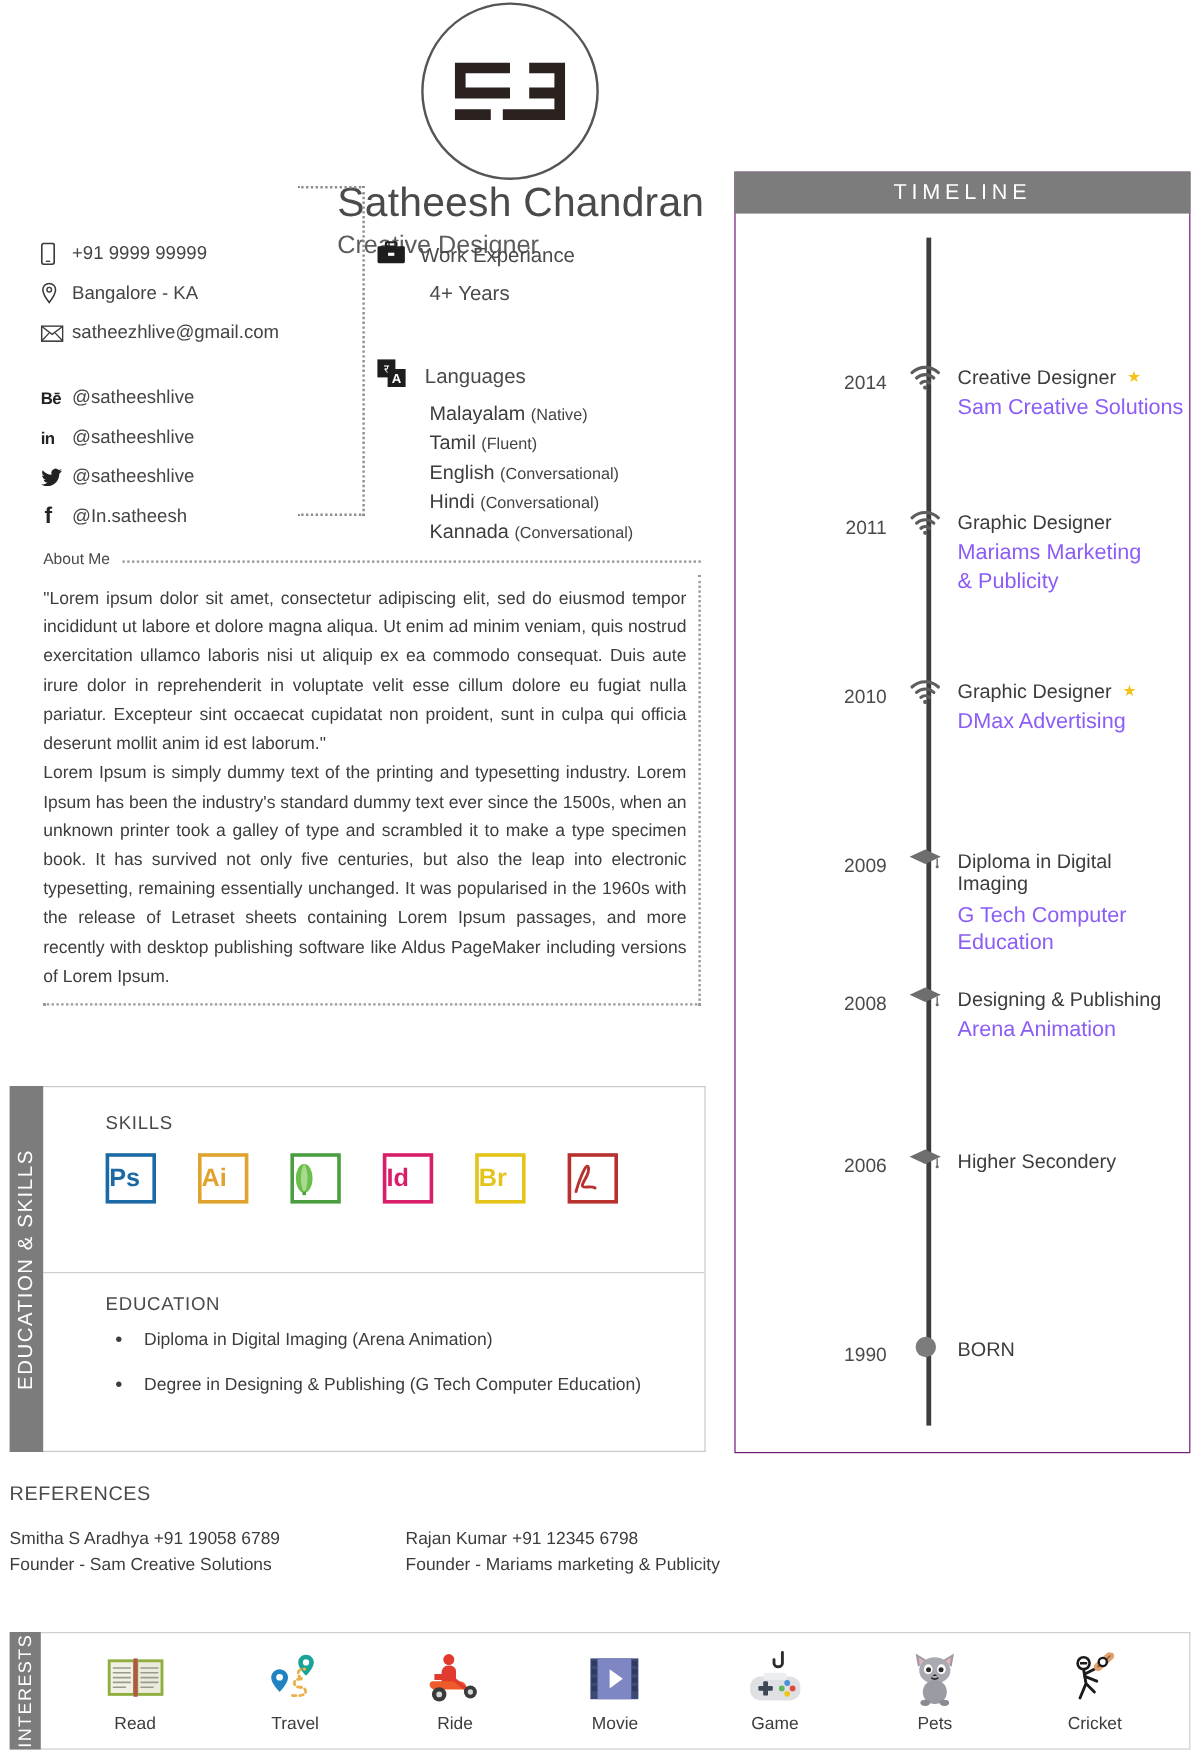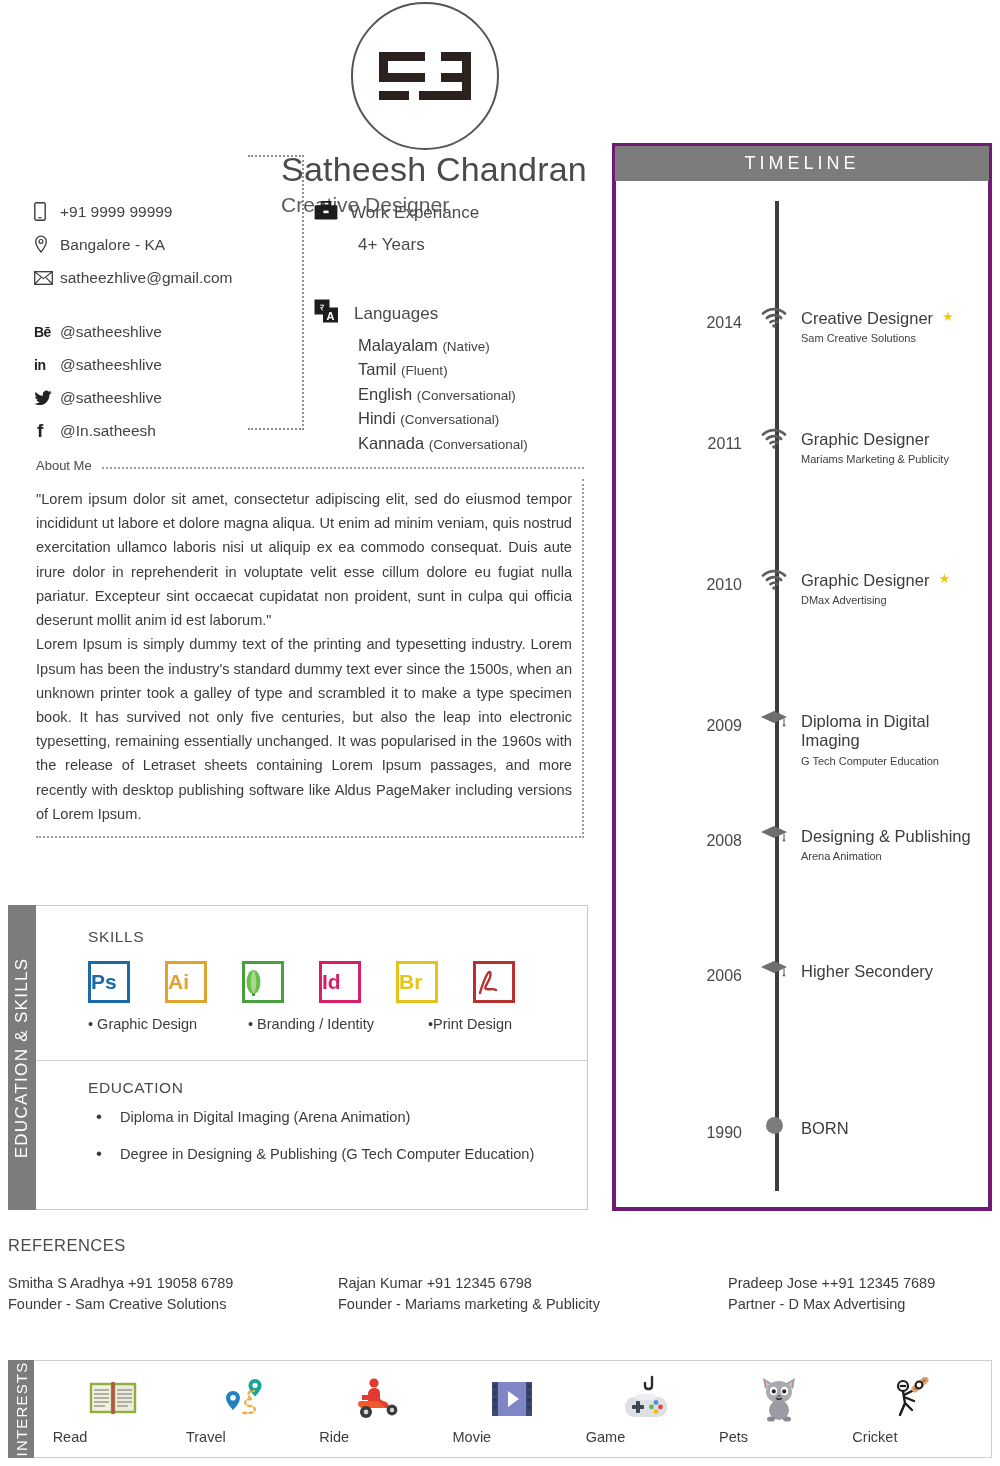--- a/index.html
+++ b/index.html
@@ -239,21 +239,21 @@
     position: absolute;
     left: 8px; top: -2px;
     font-size: 17px;
   }
 
   
   .tl-panel {
     position: absolute;
     left: 612px; top: 143px;
     width: 380px; height: 1068px;
-    border: 4px solid #701a75;
+    border: 1px solid #701a75;
   }
   .tl-head {
     height: 35px;
     background: #7c7c7c;
     color: #fff;
     display: flex;
     align-items: center;
     justify-content: center;
     font-size: 18px;
     letter-spacing: 4px;
@@ -290,22 +290,22 @@
   .tl-text { flex: 1; margin-left: 6px; margin-top: -6px; }
   .tl-title {
     font-size: 16.5px;
     color: #3c3c3c;
     line-height: 1.18;
     display: flex;
     align-items: flex-start;
     gap: 9px;
   }
   .tl-org {
-    font-size: 11px;
-    color: #404040;
+    font-size: 18px;
+    color: #8b5cf6;
     line-height: 1.3;
     margin-top: 3px;
   }
   .star { color: #f3c318; font-size: 13px; line-height: 1.3; }
 
   .wifi { width: 26px; height: 22px; display: block; }
   .cap  { width: 28px; height: 22px; display: block; }
   .born-dot {
     width: 17px; height: 17px;
     border-radius: 50%;
@@ -356,20 +356,21 @@
     border: 1px solid #cfcfcf;
     border-left: none;
     display: flex;
     align-items: center;
     justify-content: space-around;
     padding: 0 12px;
   }
   .int {
     display: flex;
     flex-direction: column;
+    align-items: center;
     width: 120px;
   }
   .int-ico { height: 52px; display: flex; align-items: center; justify-content: center; }
   .int-label {
     font-size: 14.5px;
     color: #3c3c3c;
     margin-top: 4px;
   }
 </style>
 </head>
@@ -530,25 +531,20 @@
           </div>
         <div class="sk" style="border-color:#e5c41a;color:#e5c41a">
             <span>Br</span>
           </div>
         <div class="sk" style="border-color:#b8312f;color:#b8312f">
           <svg width="24" height="26" viewBox="0 0 24 26">
               <path d="M4 24 C6 16 11 4 13 3 c2 -1 2 4 0 8 -2 4 -5 8 -3 9 2 1 7 -1 10 1" fill="none" stroke="#b8312f" stroke-width="2.4" stroke-linecap="round"></path>
             </svg>
         </div>
       </div>
-      <div class="skill-tags">
-        <span class="t1">• <span>Graphic Design</span></span>
-        <span class="t2">• <span>Branding / Identity</span></span>
-        <span>•<span>Print Design</span></span>
-      </div>
     </div>
 
     <div class="edu-box">
       <div class="sec-label">EDUCATION</div>
       <ul class="edu-list">
         <li>Diploma in Digital Imaging (Arena Animation)</li>
         <li>Degree in Designing &amp; Publishing (G Tech Computer Education)</li>
       </ul>
     </div>
   </div>
@@ -680,24 +676,20 @@
 <div class="refs">
   <div class="refs-title">REFERENCES</div>
   <div class="refs-row">
     <div class="ref">
       <div>Smitha S Aradhya  +91 19058 6789</div>
       <div>Founder - Sam Creative Solutions</div>
     </div>
     <div class="ref">
       <div>Rajan Kumar  +91 12345 6798</div>
       <div>Founder - Mariams marketing &amp; Publicity</div>
-    </div>
-    <div class="ref">
-      <div>Pradeep Jose  ++91 12345 7689</div>
-      <div>Partner - D Max Advertising</div>
     </div>
   </div>
 </div>
 
 <div class="int-panel">
   <div class="int-sidebar">
     <span>INTERESTS</span>
   </div>
   <div class="int-body">
 

